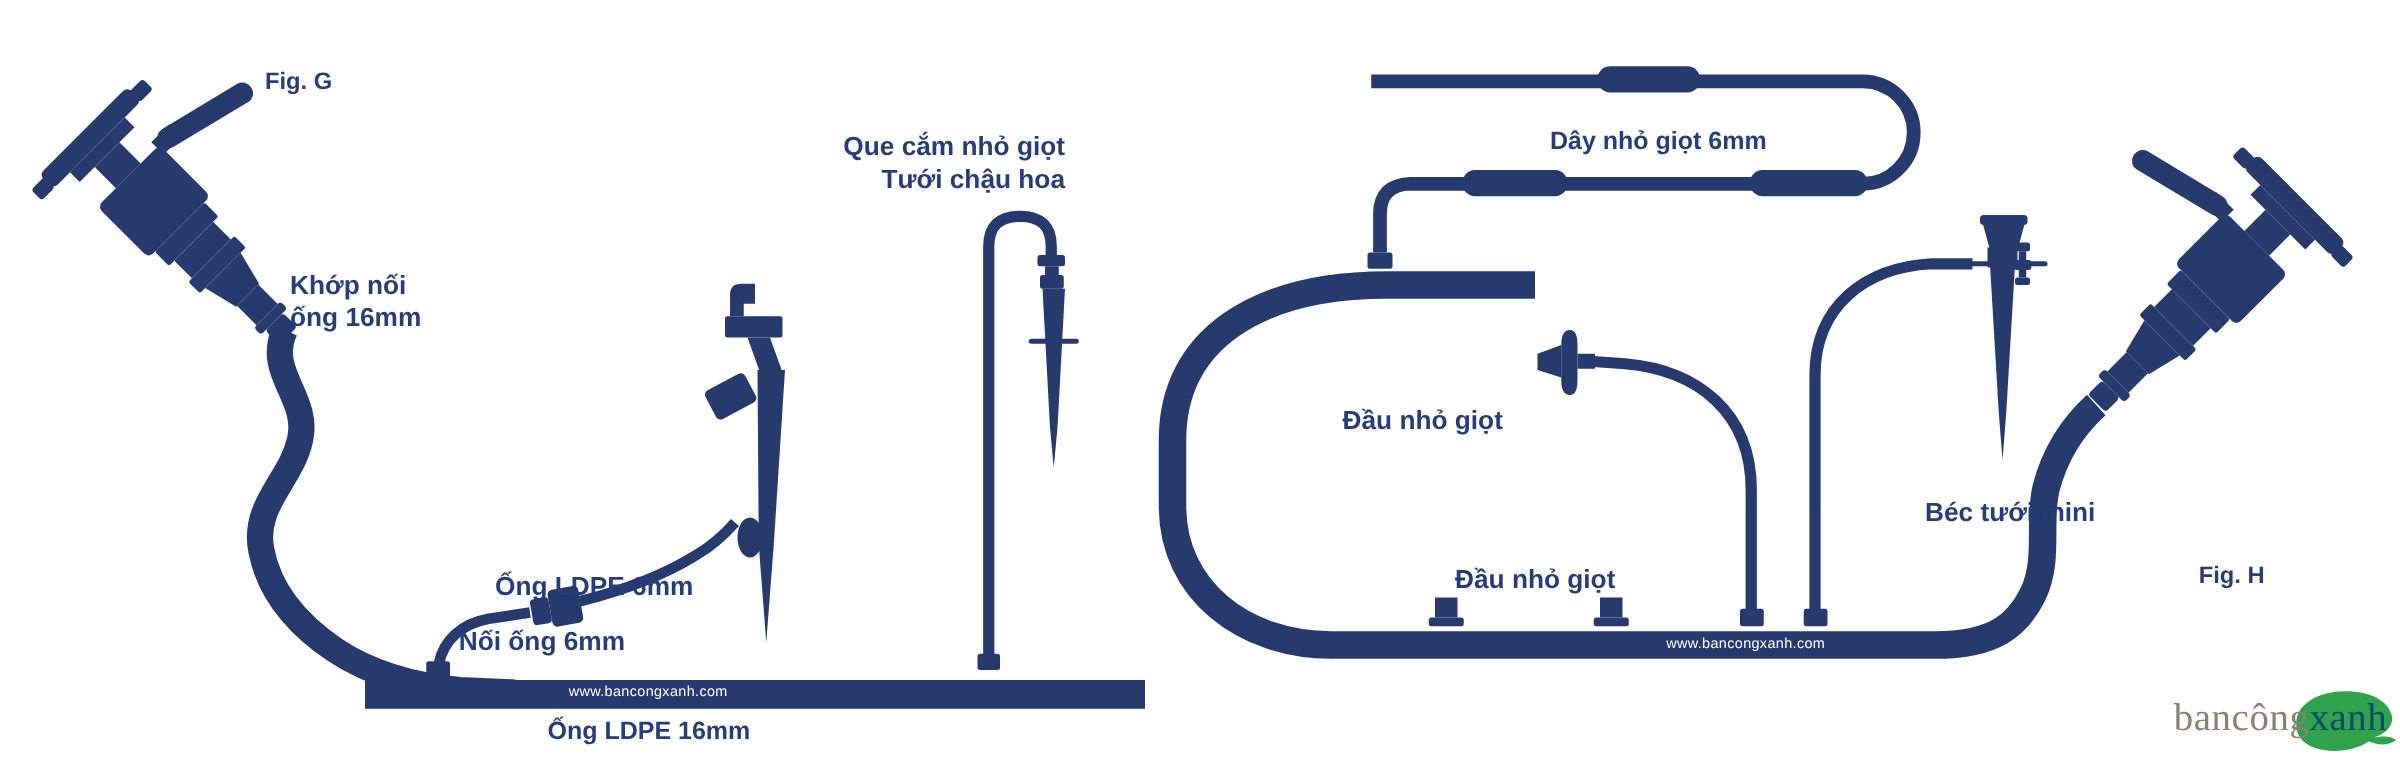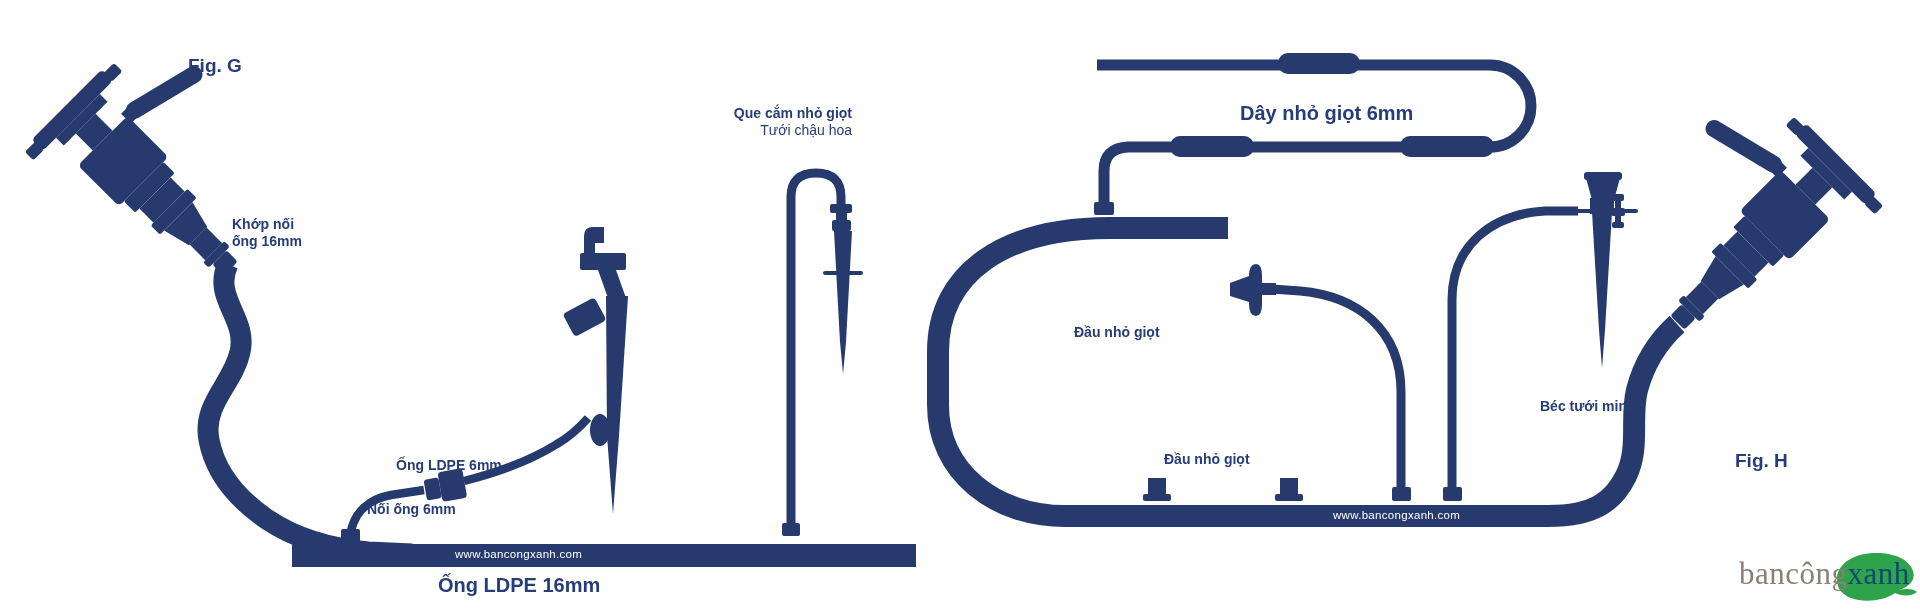--- a/index.html
+++ b/index.html
@@ -9,24 +9,24 @@
     font-family:"Liberation Sans", sans-serif;
     overflow:hidden;
   }
   svg.art { position:absolute; left:0; top:0; width:1920px; height:609px; }
   .ink { fill:var(--ink,#263a6d); }
   .tube { stroke:var(--ink,#263a6d); fill:none; }
   .lbl {
     position:absolute; color:var(--label-color,#273d7a);
     font-weight:bold; white-space:pre; line-height:1.22;
   }
-  .sz18 { font-size:14px; }
-  .sz19 { font-size:19px; }
+  .sz18 { font-size:21px; }
+  .sz19 { font-size:19px;margin-left:24px; }
   .sz20 { font-size:20px; }
-  .reg { font-weight:normal; }
+  .reg { font-weight:bold; }
   .right { text-align:right; }
   .url {
     position:absolute; color:var(--url-text-color,#ffffff);
     font-weight:normal; font-size:11.5px; letter-spacing:.3px; white-space:pre;
   }
   .logo {
     position:absolute; left:1739px; top:556px;
     font-family:"Liberation Serif", serif; font-size:31px; white-space:pre;
   }
   .logo .g1 { color:var(--logo-gray,#8b8074); letter-spacing:.5px;text-align:right; }

